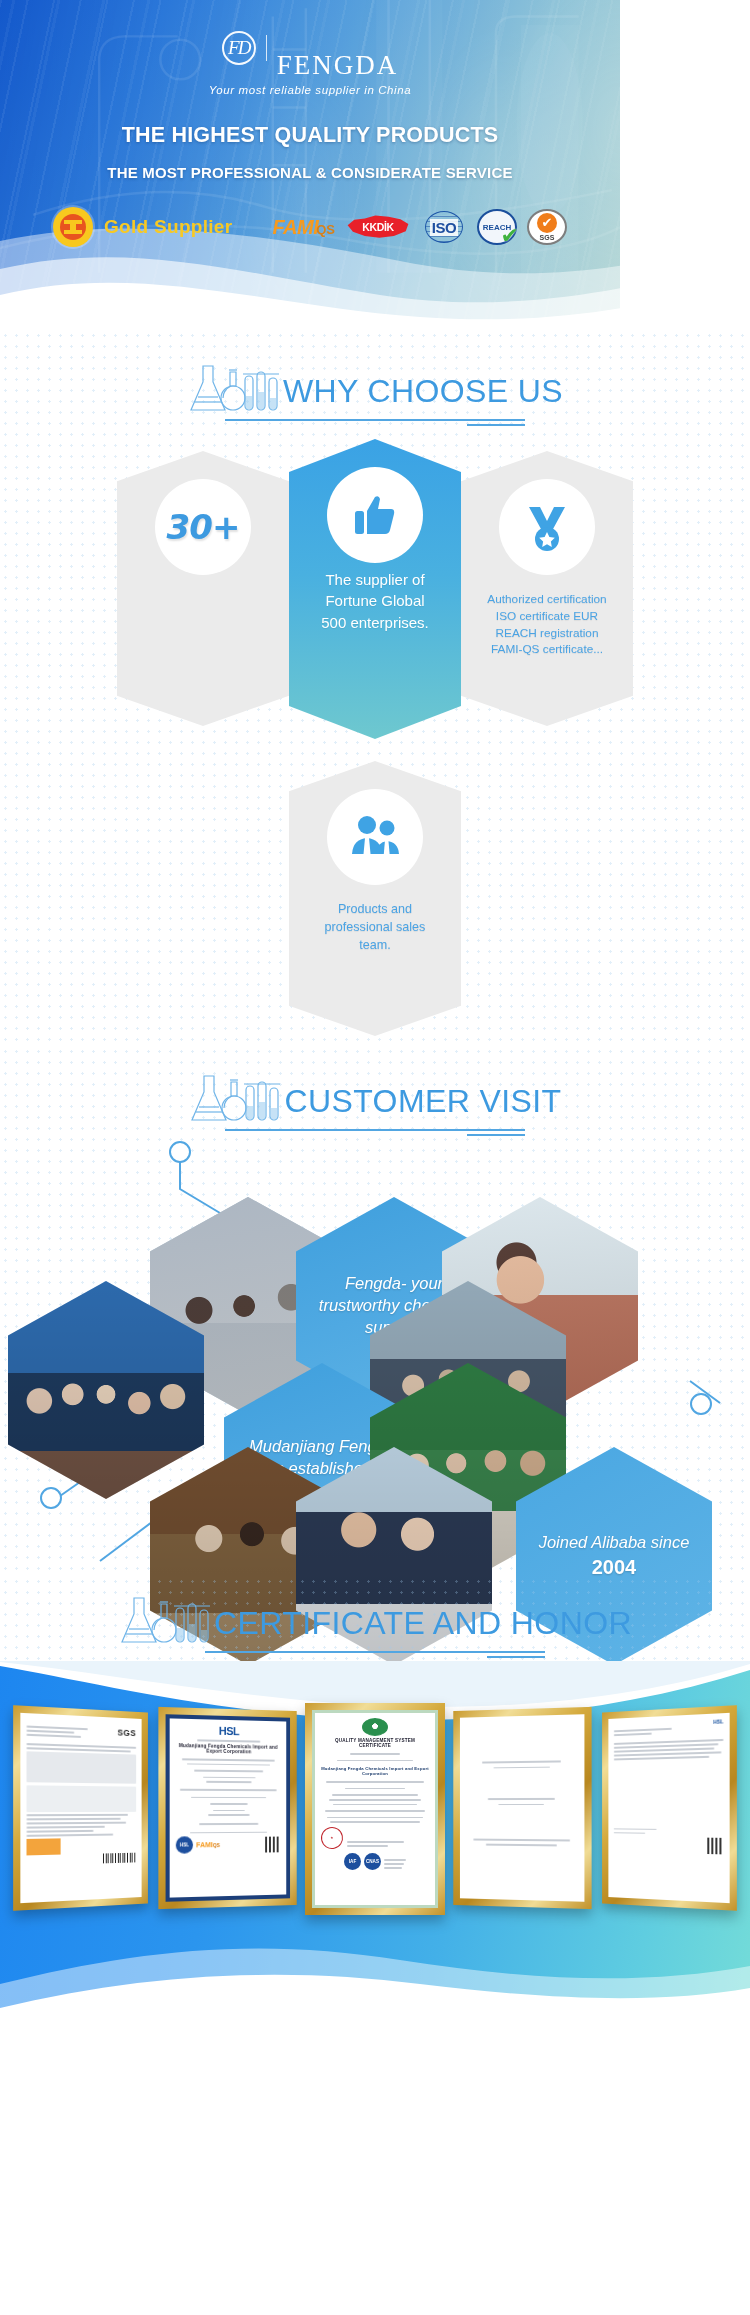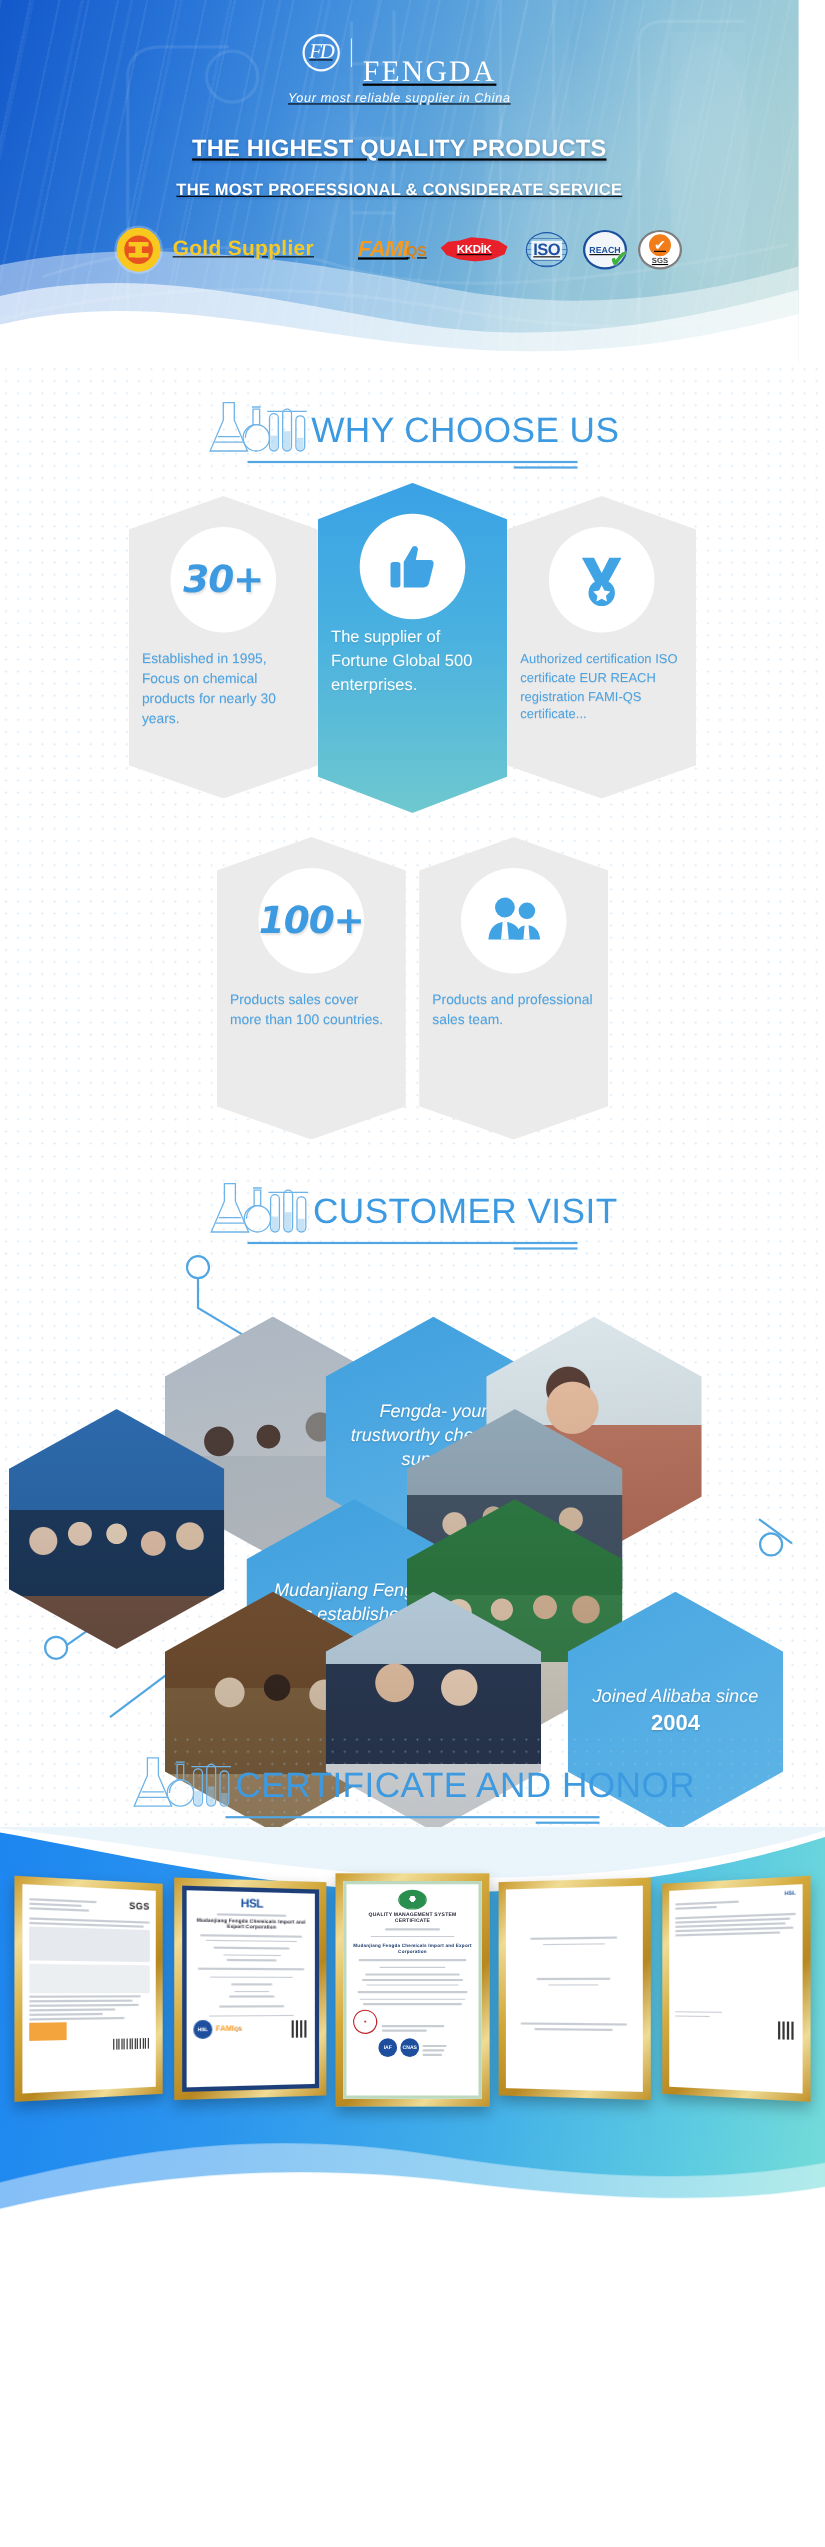--- a/index.html
+++ b/index.html
@@ -8,25 +8,24 @@
     font-family: "Liberation Sans", sans-serif;
     background: #ffffff;
     width: 750px;
     overflow-x: hidden;
   }
   .page { width: 750px; position: relative; background: #fff; }
 
   
   .hero {
     position: relative;
-    width: 726px;
+    width: 620px;
     height: 330px;
     overflow: hidden;
     background: linear-gradient(115deg, #1761d8 0%, #2f7fe0 22%, #5aa3dd 48%, #8fc4d8 72%, #b9d8d4 100%);
-    text-decoration: underline;
   }
   .hero-photo {
     position: absolute; inset: 0;
     opacity: .42;
     background:
       repeating-linear-gradient(102deg, rgba(255,255,255,.14) 0 2px, rgba(255,255,255,0) 2px 26px),
       repeating-linear-gradient(-78deg, rgba(255,255,255,.10) 0 3px, rgba(255,255,255,0) 3px 44px),
       radial-gradient(ellipse 170px 260px at 620px 130px, rgba(255,255,255,.30), rgba(255,255,255,0) 70%),
       radial-gradient(ellipse 120px 230px at 500px 190px, rgba(255,255,255,.22), rgba(255,255,255,0) 70%),
       radial-gradient(ellipse 90px 200px at 300px 200px, rgba(255,255,255,.14), rgba(255,255,255,0) 72%),
@@ -159,22 +158,22 @@
   .sec-rule .l1 { position: absolute; left: 0; right: 0; top: 0; height: 1.5px; background: #52a6e2; }
   .sec-rule .l2 { position: absolute; right: 0; top: 5px; width: 58px; height: 2px; background: #52a6e2; }
 
   
   .why { position: relative; padding: 22px 0 10px; }
   .hex-row { display: flex; justify-content: center; align-items: flex-start; position: relative; }
   .hexcard {
     width: 172px; position: relative;
     clip-path: polygon(50% 0%, 100% 11%, 100% 89%, 50% 100%, 0 89%, 0 11%);
     background: #ebebeb;
-    padding: 22px 12px 30px;
-    text-align: left;
+    padding: 22px 24px 30px;
+    text-align: center;
   }
   .hexcard.tall { height: 275px; }
   .hexcard.accent {
     background: linear-gradient(180deg, #3aa2e5 0%, #49b0e0 45%, #6ec8cf 100%);
     height: 300px; margin-top: -12px; z-index: 2;
   }
   .hex-circle {
     width: 96px; height: 96px; border-radius: 50%; background: #fff;
     margin: 6px auto 0; display: flex; align-items: center; justify-content: center;
   }
@@ -421,21 +420,20 @@
     <div class="sec-rule">
         <i class="l1"></i>
         <i class="l2"></i>
       </div>
 
     <div class="hex-row" style="margin-top:26px;">
       <div class="hexcard tall">
         <div class="hex-circle">
           <span class="hex-num">30+</span>
         </div>
-        <div class="hex-txt">Established in 1995, Focus on chemical products for nearly 30 years.</div>
       </div>
 
       <div class="hexcard accent">
         <div class="hex-circle">
           <svg width="56" height="56" viewBox="0 0 56 56">
             <path d="M20 24 l8-14 q4-2 5 2 l-2 10 h13 q4 0 3 5 l-4 16 q-1 4 -5 4 H20 Z" fill="#3fa3e4"></path>
             <rect x="8" y="24" width="9" height="23" rx="2.5" fill="#3fa3e4"></rect>
           </svg>
         </div>
         <div class="hex-txt">The supplier of Fortune Global 500 enterprises.</div>
@@ -447,26 +445,20 @@
             <path d="M10 8 h11 l7 14 l7-14 h11 l-12 22 h-12 Z" fill="#3fa3e4"></path>
             <circle cx="28" cy="40" r="12" fill="#3fa3e4"></circle>
             <path d="M28 33 l2.4 4.9 5.4 .8 -3.9 3.8 .9 5.4 -4.8-2.6 -4.8 2.6 .9-5.4 -3.9-3.8 5.4-.8 Z" fill="#fff"></path>
           </svg>
         </div>
         <div class="hex-txt" style="font-size:11.8px;">Authorized   certification ISO certificate EUR REACH registration FAMI-QS certificate...</div>
       </div>
     </div>
 
     <div class="hex-row2">
-      <div class="hexcard tall">
-        <div class="hex-circle">
-          <span class="hex-num">100+</span>
-        </div>
-        <div class="hex-txt">Products sales cover more than 100 countries.</div>
-      </div>
       <div class="hexcard tall">
         <div class="hex-circle">
           <svg width="58" height="50" viewBox="0 0 58 50">
             <circle cx="21" cy="13" r="9" fill="#3fa3e4"></circle>
             <path d="M6 42 q1-15 15-16 q14 1 15 16 Z" fill="#3fa3e4"></path>
             <path d="M19 26 h4 l1.5 16 h-7 Z" fill="#fff"></path>
             <circle cx="41" cy="16" r="7.5" fill="#3fa3e4"></circle>
             <path d="M30 42 q1-12 11-13 q11 1 12 13 Z" fill="#3fa3e4"></path>
             <path d="M39 28 h3.4 l1.2 14 h-5.8 Z" fill="#fff"></path>
           </svg>

